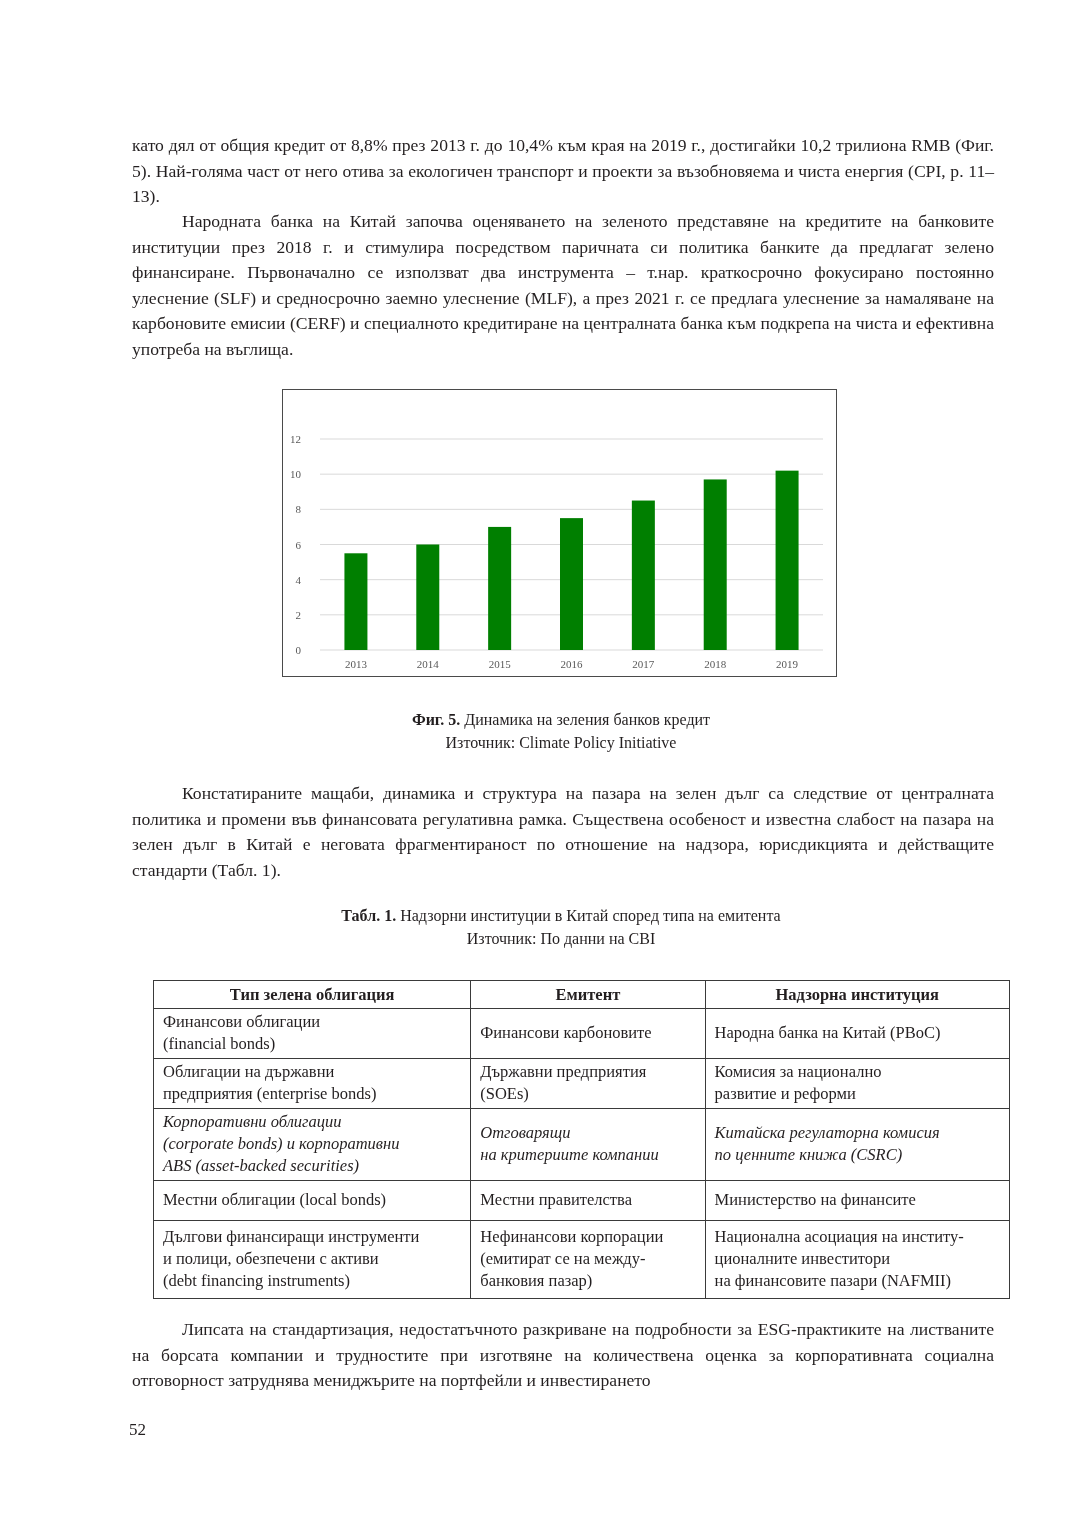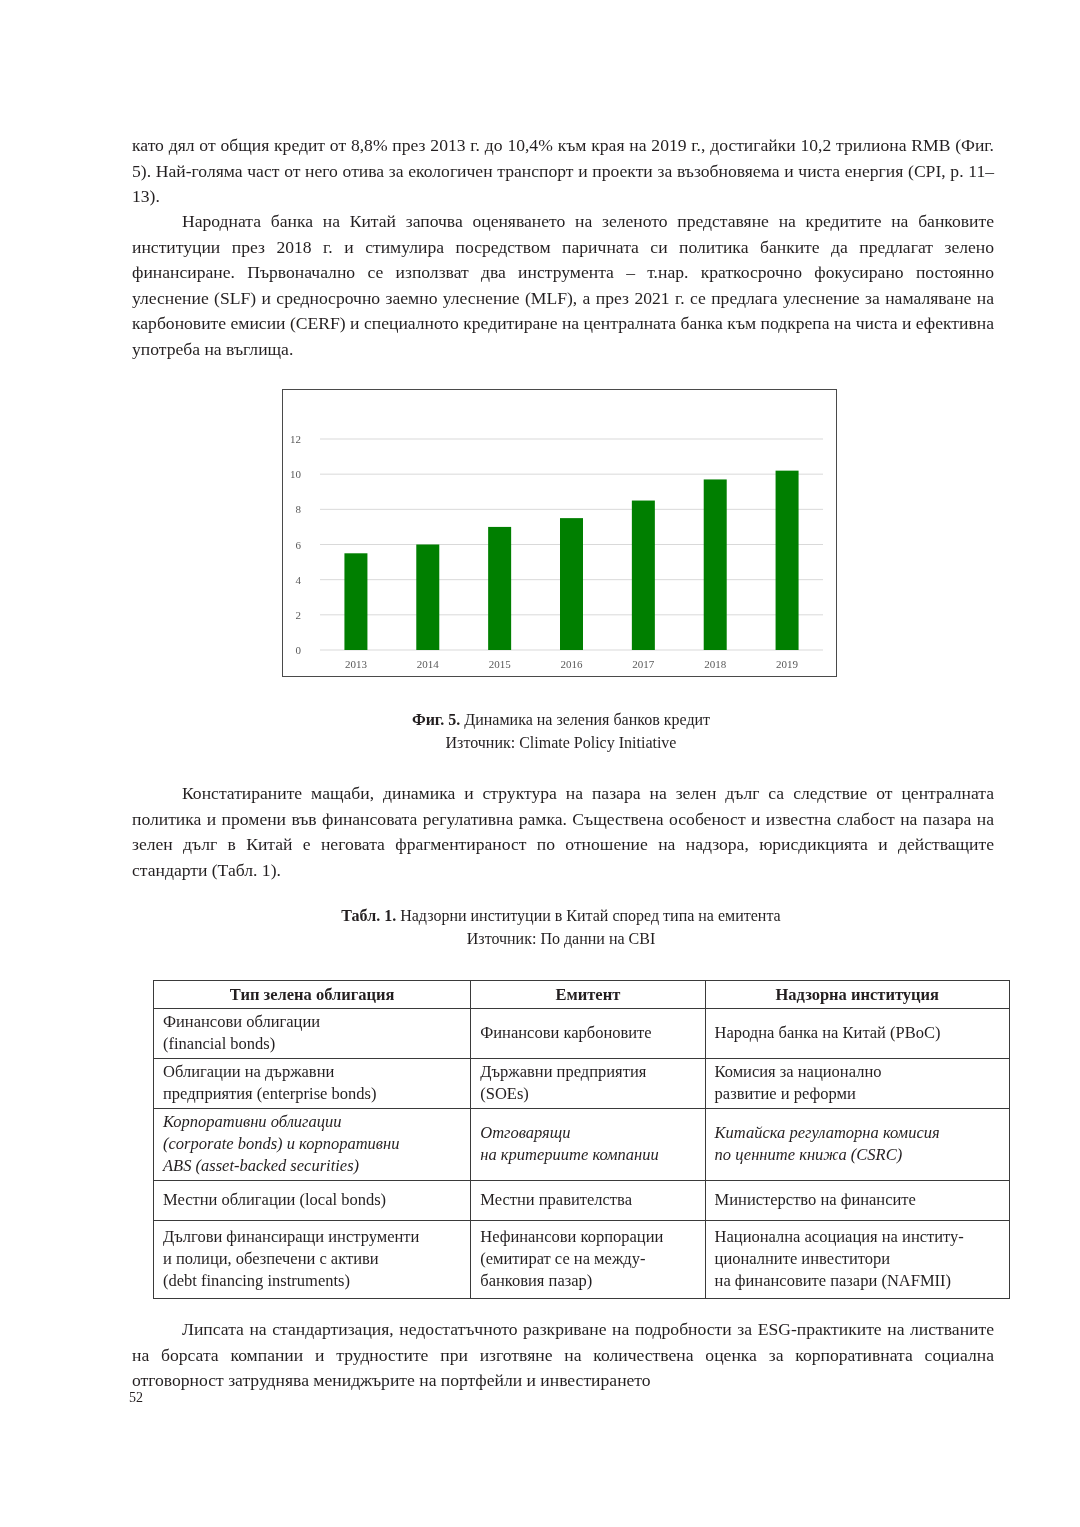--- a/index.html
+++ b/index.html
@@ -18,21 +18,21 @@
   .caption .src { display: block; }
   #fig-caption { top: 708px; }
   #tab-caption { top: 904px; }
   table.data { position: absolute; left: 129px; top: 980px; width: 857px; border-collapse: collapse; font-size: 16.5px; line-height: 22px; margin-left: 24px; }
   table.data th, table.data td { border: 1.3px solid #3a3a3a; padding: 2px 8px 3px 9px; vertical-align: middle; text-align: left; font-weight: normal; }
   table.data th { font-weight: bold; text-align: center; padding: 3px 8px 2px 8px; }
   table.data col.c1 { width: 320px; }
   table.data col.c2 { width: 236px; }
   table.data col.c3 { width: 307px; }
   .cell-line { display: block; }
-  .page-num { position: absolute; left: 129px; top: 1390px; font-size: 14px; }
+  .page-num { position: absolute; left: 129px; top: 1420px; font-size: 17px; }
 </style>
 </head>
 <body>
 
 <div class="page">
 
   <p id="p1" class="para">като дял от общия кредит от 8,8% през 2013 г. до 10,4% към края на 2019 г., достигайки 10,2 трилиона RMB (Фиг. 5). Най-голяма част от него отива за екологичен транспорт и проекти за възобновяема и чиста енергия (CPI, p. 11–13).</p>
   <p id="p2" class="para indent">Народната банка на Китай започва оценяването на зеленото представяне на кредитите на банковите институции през 2018 г. и стимулира посредством паричната си политика банките да предлагат зелено финансиране. Първоначално се използват два инструмента – т.нар. краткосрочно фокусирано постоянно улеснение (SLF) и средносрочно заемно улеснение (MLF), а през 2021 г. се предлага улеснение за намаляване на карбоновите емисии (CERF) и специалното кредитиране на централната банка към подкрепа на чиста и ефективна употреба на въглища.</p>
 
   <div class="chart-box">

